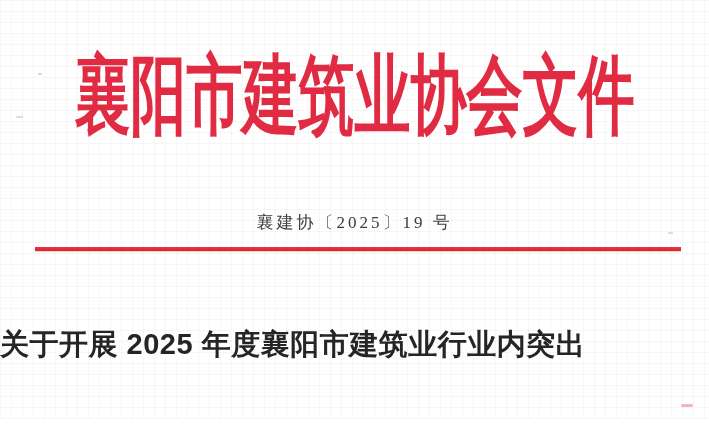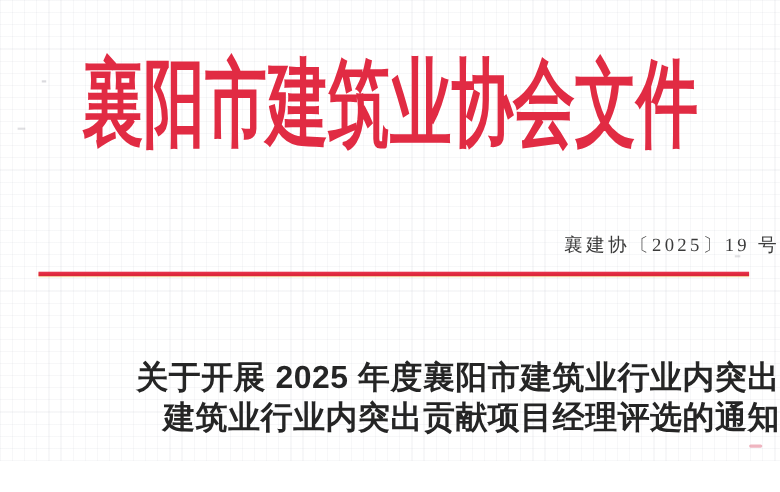--- a/index.html
+++ b/index.html
@@ -26,41 +26,41 @@
     letter-spacing:0px;
     white-space:nowrap;
     transform:scaleY(1.55);
     transform-origin:top center;
     font-family:"Liberation Serif","DejaVu Serif",serif;
   }
   .doc-number{
     position:absolute;
     left:0;right:0;
     top:211px;
-    text-align:right;
+    text-align:center;
     font-size:17px;
     letter-spacing:3px;
     color:#3b3b3b;
     font-family:"Liberation Serif","DejaVu Serif",serif;
     white-space:nowrap;
   }
   .red-rule{
     position:absolute;
     left:35px;
     top:247px;
     width:646px;
     height:4px;
     background:linear-gradient(180deg,#E8374F 0%,#DC2438 80%,#d8333f 100%);
     box-shadow:0 1px 0 rgba(233,166,60,0.45);
   }
   .main-title{
     position:absolute;
     left:0;right:0;
     top:327px;
-    text-align:right;
+    text-align:left;
     font-weight:700;
     font-size:29px;
     line-height:35.5px;
     color:#252525;
     letter-spacing:0.5px;
     font-family:"Liberation Sans","DejaVu Sans",sans-serif;
     white-space:nowrap;
   }
   .artifact{position:absolute;}
   .artifact.pink-dash{right:16px;top:404px;width:12px;height:3px;background:rgba(225,120,140,0.55);border-radius:2px;}
@@ -74,21 +74,20 @@
 <div id="page">
 
   <div class="header-title">襄阳市建筑业协会文件</div>
 
   <div class="doc-number">襄建协〔2025〕19 号</div>
 
   <div class="red-rule"></div>
 
   <div class="main-title">
     <div>关于开展 2025 年度襄阳市建筑业行业内突出</div>
-    <div>建筑业行业内突出贡献项目经理评选的通知</div>
   </div>
 
   <div class="artifact pink-dash"></div>
   <div class="artifact gray-speck-1"></div>
   <div class="artifact gray-speck-2"></div>
   <div class="artifact gray-speck-3"></div>
 
 </div>
 
 </body></html>

